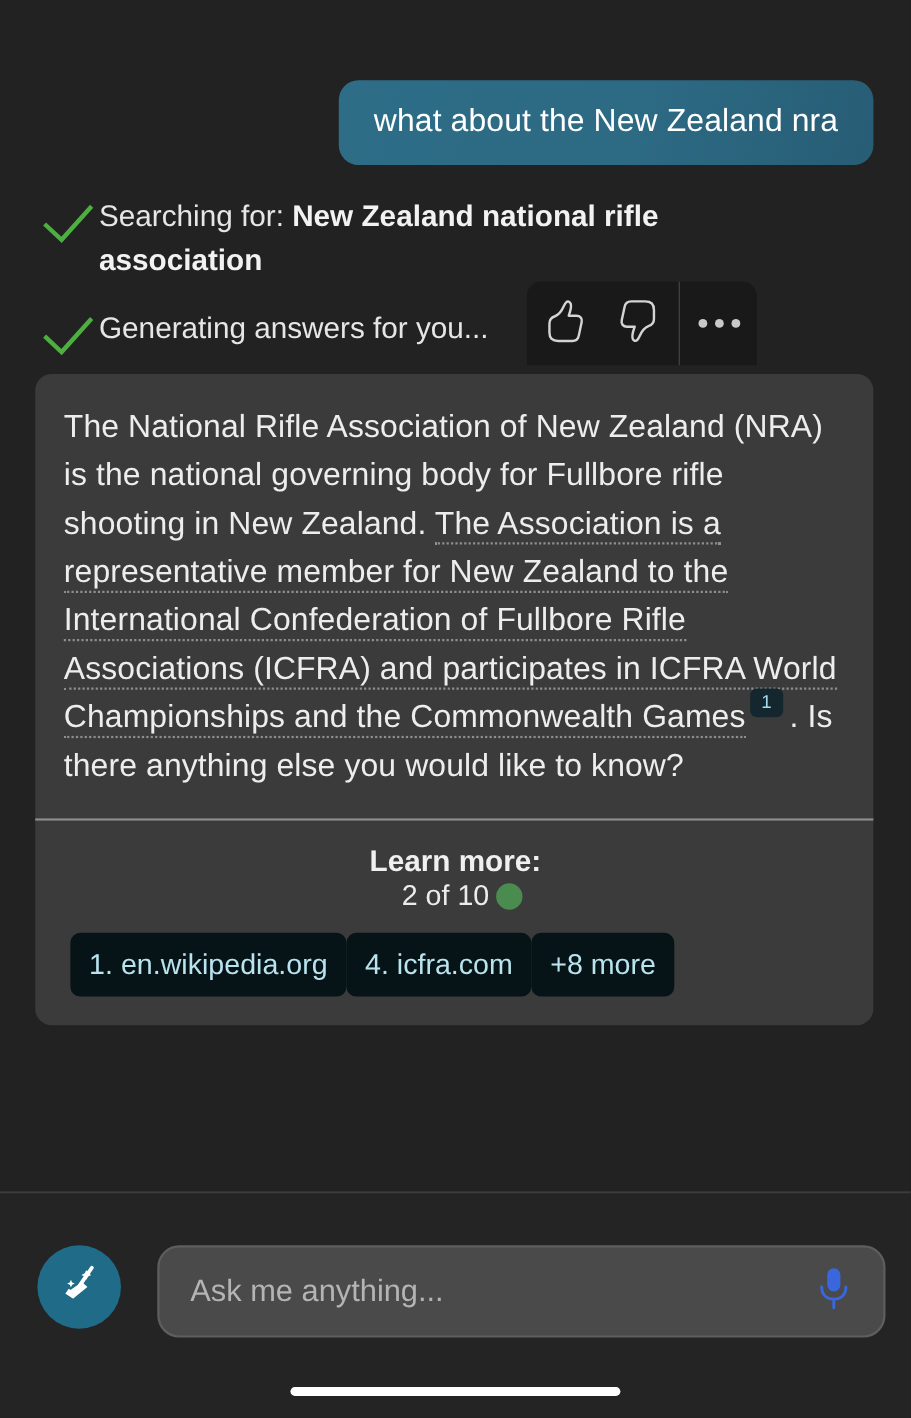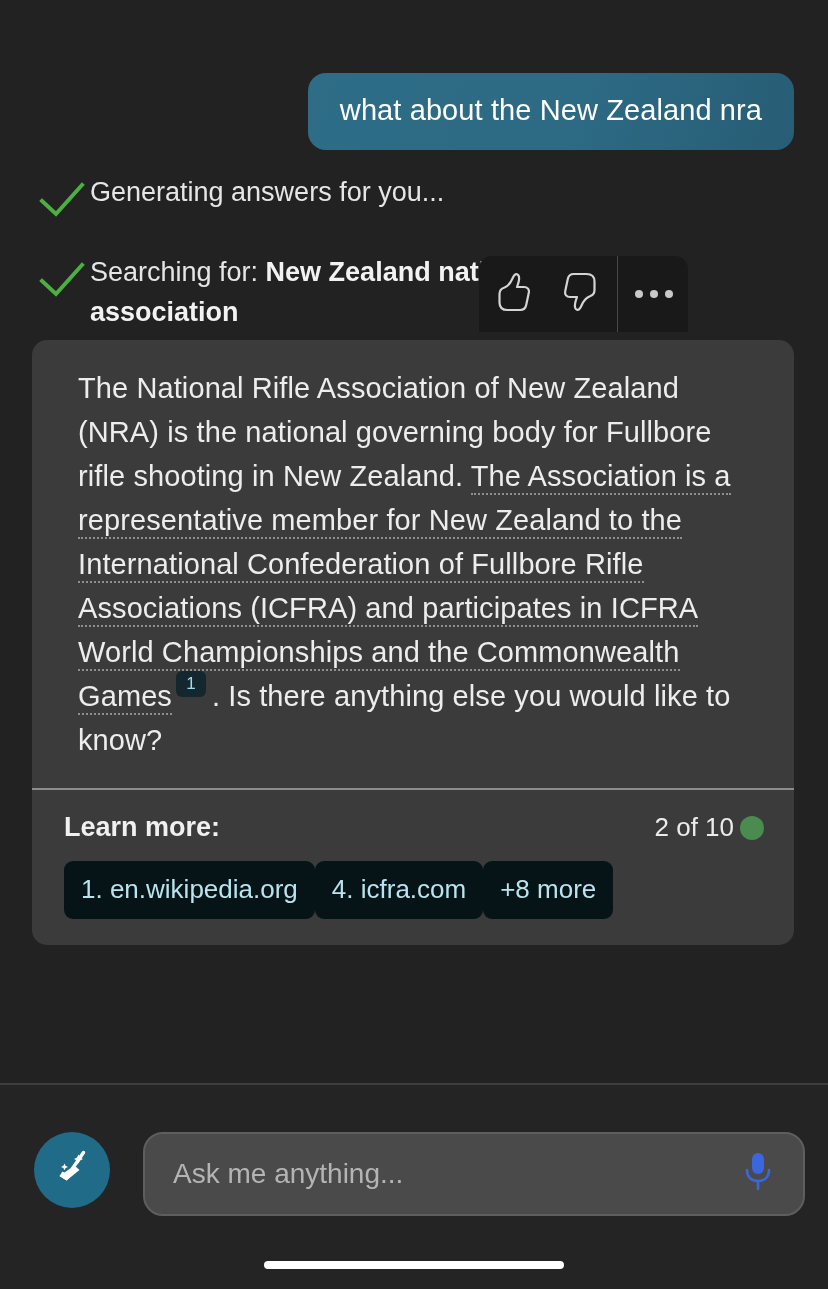--- a/index.html
+++ b/index.html
@@ -112,21 +112,21 @@
   
   .answer-card {
     position: relative;
     margin: 8px 34px 0 32px;
     background: #3b3b3b;
     border-radius: 15px;
     padding: 0;
     z-index: 2;
   }
   .answer-body {
-    padding: 26px 30px 26px 46px;
+    padding: 26px 30px 26px 26px;
   }
   .answer-text {
     font-size: 29px;
     line-height: 44px;
     color: #ededed;
     letter-spacing: .1px;
   }
   .cited {
     border-bottom: 2px dotted #8f8f8f;
     padding-bottom: 1px;
@@ -155,20 +155,21 @@
   }
 
   .sources {
     padding: 22px 30px 26px 32px;
   }
   .sources-head {
     display: flex;
     align-items: center;
     justify-content: space-between;
     margin-bottom: 18px;
+    flex-direction: column;
   }
   .learn-more {
     font-size: 27px;
     font-weight: bold;
     color: #f0f0f0;
   }
   .counter-wrap {
     display: flex;
     align-items: center;
     gap: 6px;
@@ -271,38 +272,38 @@
 </style>
 </head>
 <body>
 
 <div class="conversation">
 
   <div class="user-row">
     <div class="user-bubble">what about the New Zealand nra</div>
   </div>
 
-  <div class="status-row second">
-    <span class="check-icon">
-      <svg width="46" height="40" viewBox="0 0 46 40" fill="none">
-        <path d="M3 21 L17 34 L43 5" stroke="#4caf3f" stroke-width="4" stroke-linecap="square" fill="none"></path>
-      </svg>
-    </span>
-    <div class="status-text">Generating answers for you...</div>
-  </div>
-
   <div class="status-row">
     <span class="check-icon">
       <svg width="46" height="40" viewBox="0 0 46 40" fill="none">
         <path d="M3 21 L17 34 L43 5" stroke="#4caf3f" stroke-width="4" stroke-linecap="square" fill="none"></path>
       </svg>
     </span>
     <div class="status-text">
       <span>Searching for: </span><b>New Zealand national rifle association</b>
     </div>
+  </div>
+
+  <div class="status-row second">
+    <span class="check-icon">
+      <svg width="46" height="40" viewBox="0 0 46 40" fill="none">
+        <path d="M3 21 L17 34 L43 5" stroke="#4caf3f" stroke-width="4" stroke-linecap="square" fill="none"></path>
+      </svg>
+    </span>
+    <div class="status-text">Generating answers for you...</div>
   </div>
 
   <div class="feedback-bar">
     <div class="fb-btn">
       <span>
         <svg width="40" height="42" viewBox="0 0 40 42" fill="none">
           <path d="M14.5 39 C9 39 6.5 36.5 6.5 31.5 L6.5 23 C6.5 19.5 8.5 17.5 11.5 16.5
                    C15 15.2 17.5 12 19.5 7.5 C20.8 4.5 22 2.5 24 3.2
                    C26.2 4 26.5 6.5 25.8 10 C25.3 12.5 24.5 14.5 24 16
                    L31 16 C34.5 16 36.5 18.5 35.8 21.8 L33.2 34

